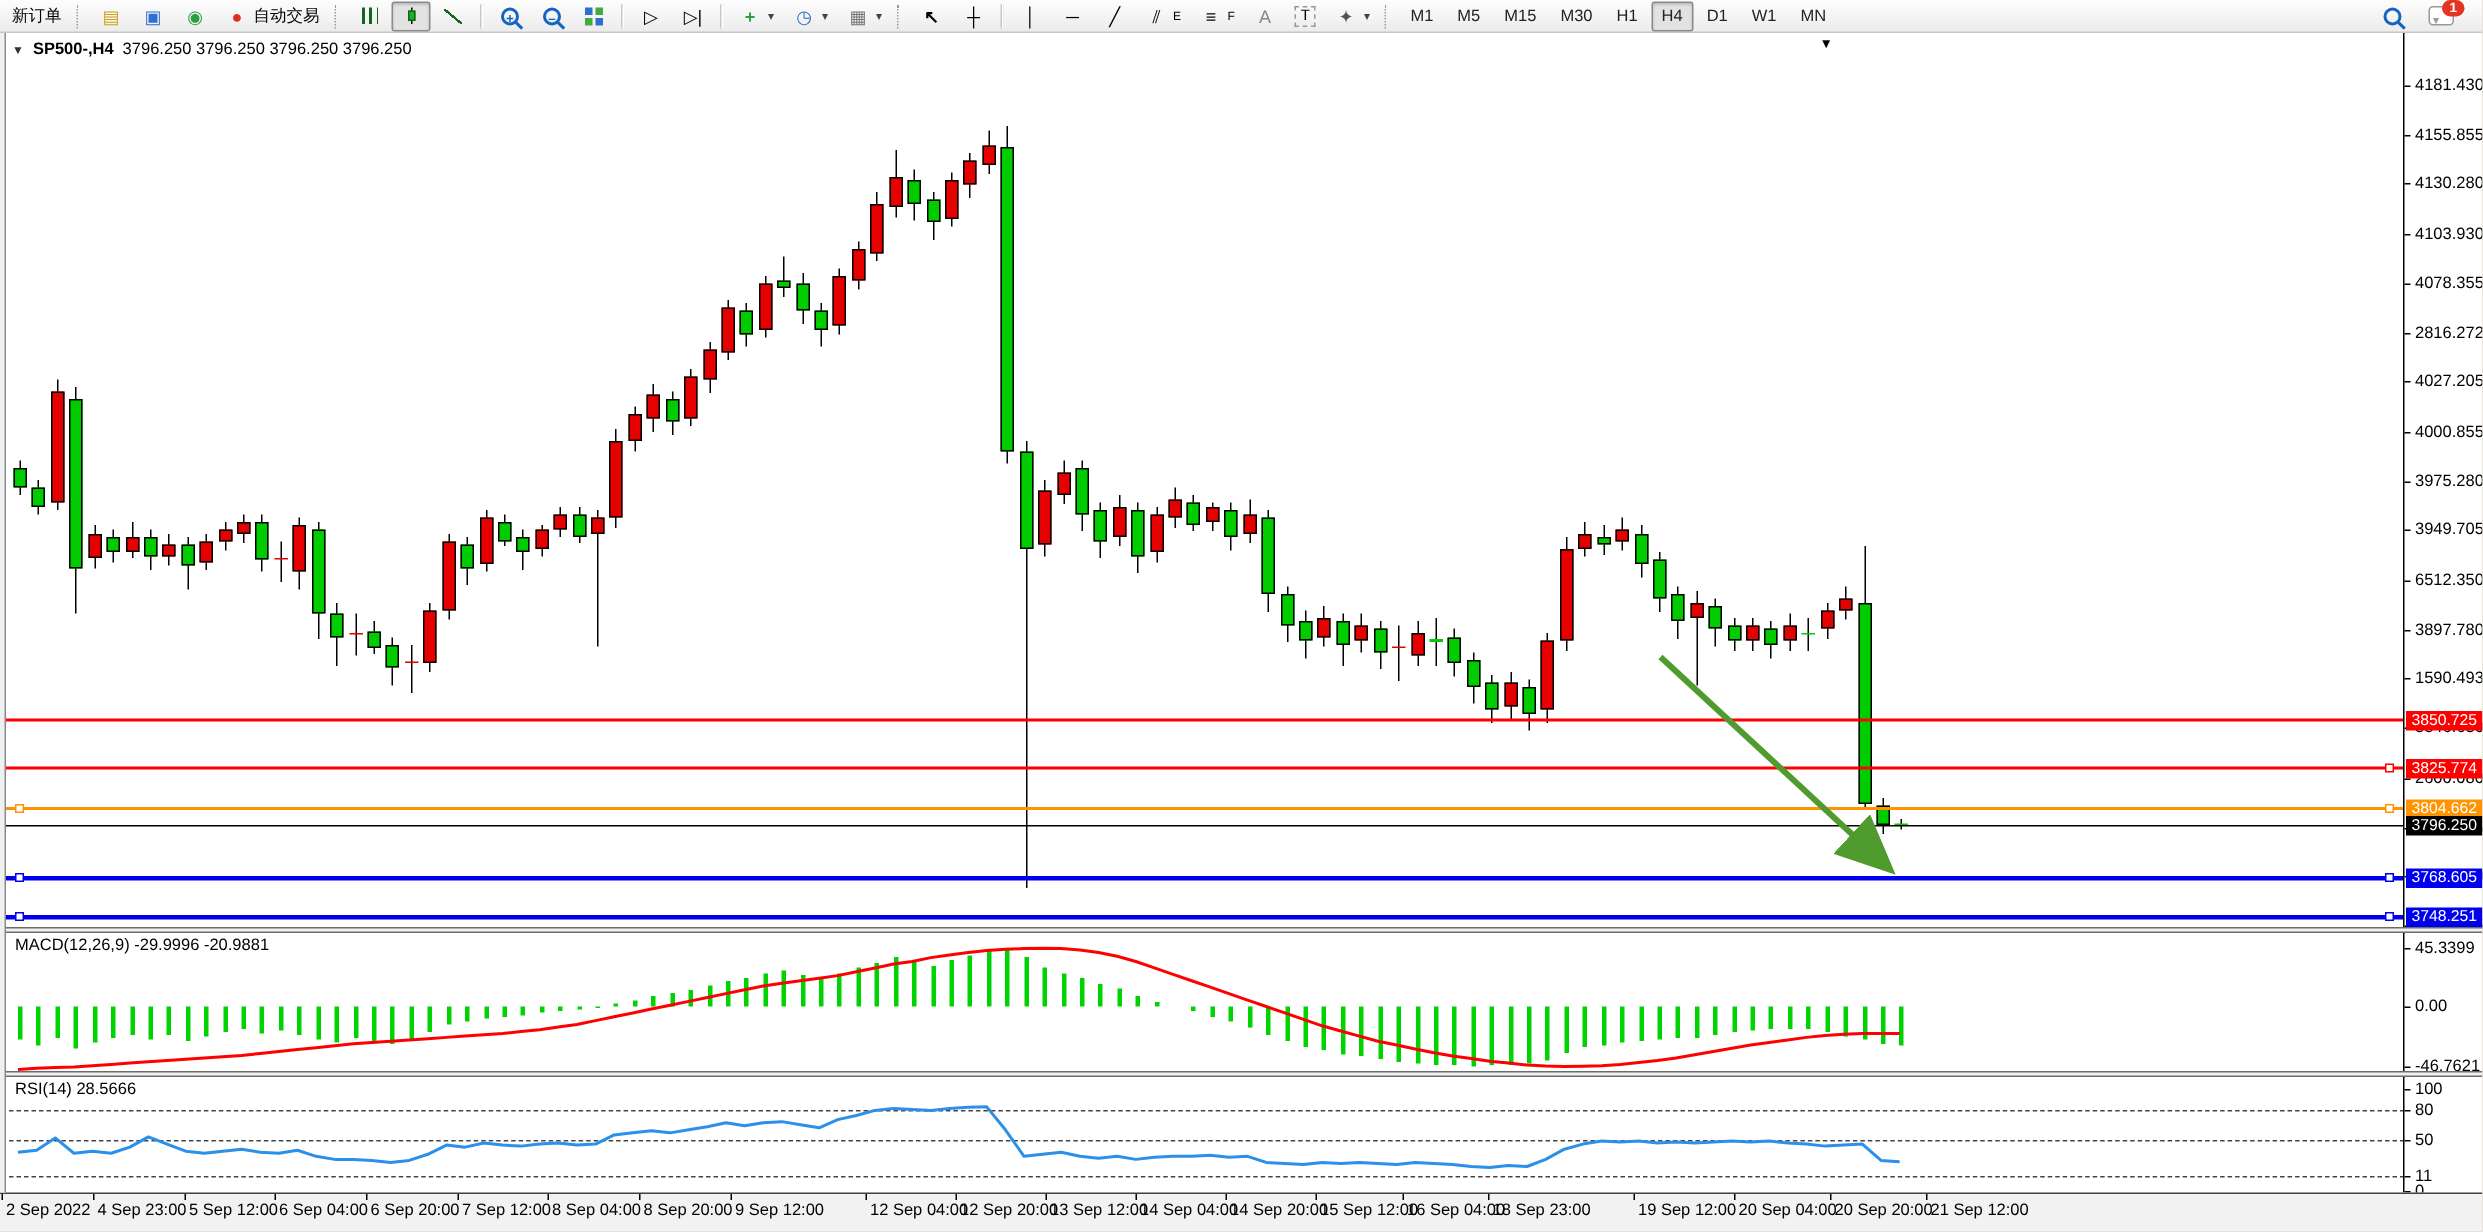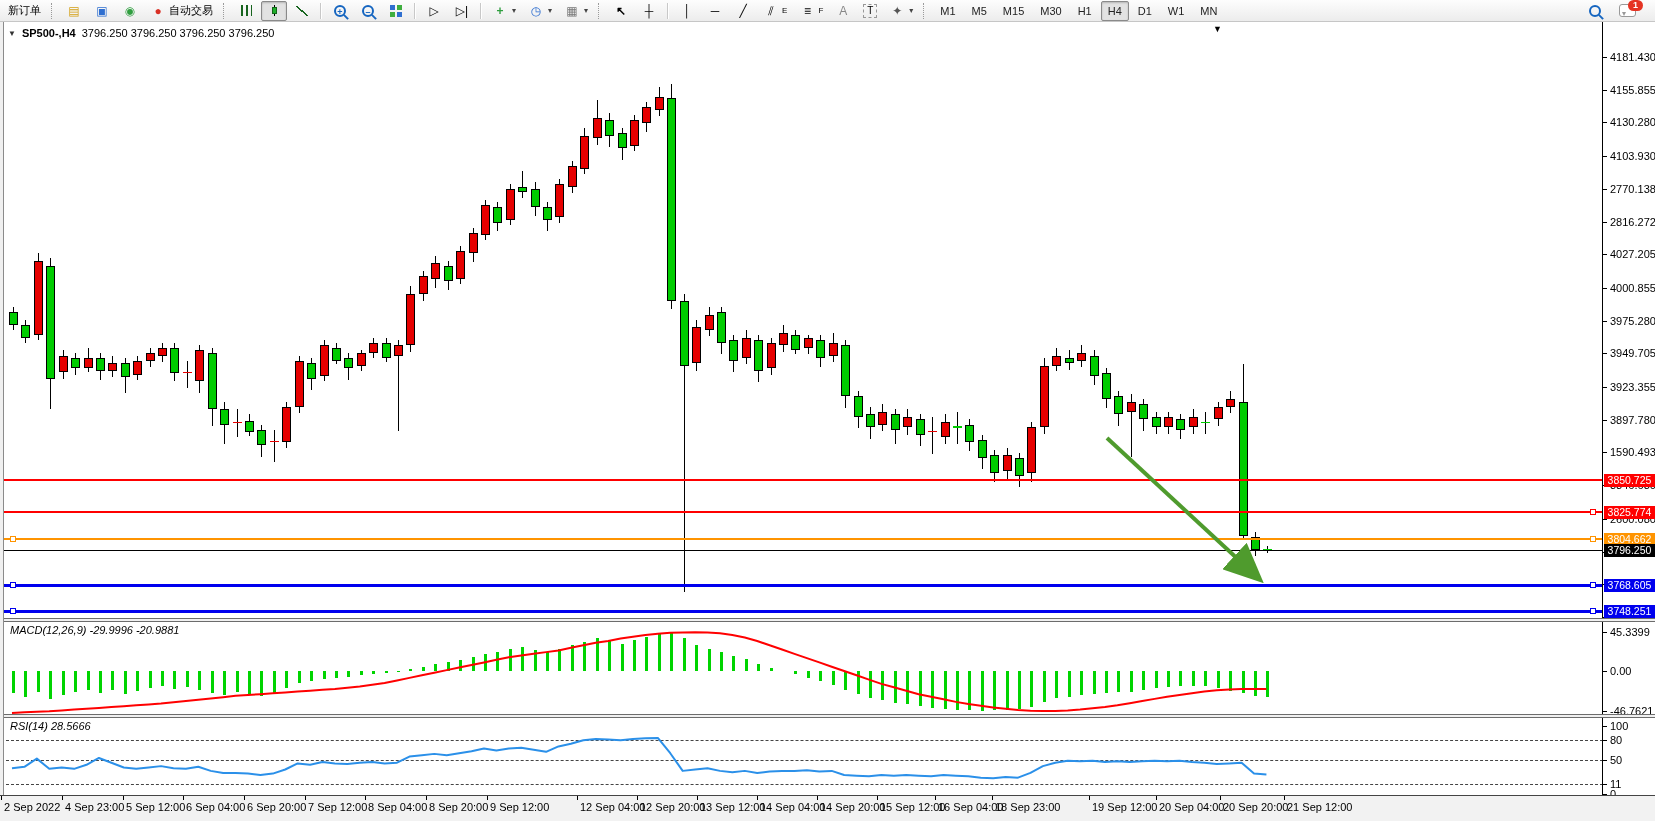--- a/index.html
+++ b/index.html
@@ -41,21 +41,21 @@
   .plabel{position:absolute;left:7px;font-size:11px;color:#000;white-space:nowrap;}
   .pbadge{position:absolute;left:1px;width:51px;height:13px;color:#fff;font-size:10.5px;line-height:13px;text-align:center;z-index:5;}
   #chart-title{position:absolute;left:8px;top:27px;z-index:15;display:flex;gap:6px;align-items:center;}
   #chart-title .tri{font-size:8px;color:#333;}
   .wick{position:absolute;width:1px;background:#000;}
   .body{position:absolute;box-sizing:border-box;}
   .hline{position:absolute;z-index:12;}
   .handle{position:absolute;width:6px;height:6px;background:#fff;box-sizing:border-box;z-index:13;}
   .macd-bar{position:absolute;width:3px;}
   .rsi-level{position:absolute;left:0;width:1602px;height:0;border-top:1px dashed #444;}
-  .ind-label{position:absolute;left:10px;font-size:11px;color:#000;z-index:6;font-style:italic;}
+  .ind-label{position:absolute;left:10px;font-size:11px;color:#000;z-index:6;}
   #time-axis{position:absolute;left:0;top:795px;width:1655px;height:26px;background:#f2f2f2;border-top:1px solid #444;box-sizing:border-box;z-index:25;}
   .ttick{position:absolute;top:0;width:1px;height:4px;background:#000;}
   .tlabel{position:absolute;top:5px;font-size:11px;color:#000;white-space:nowrap;}
   #overlay{position:absolute;left:0;top:0;width:1655px;height:821px;z-index:14;pointer-events:none;}
   #top-marker{position:absolute;z-index:16;font-size:9px;color:#000;}
   #left-edge{position:absolute;left:0;top:22px;width:3px;height:773px;background:#f0f0f0;border-right:1px solid #8b8b8b;z-index:31;}
 </style>
 </head>
 <body>
 
@@ -515,33 +515,33 @@
   <div id="axis-col">
       <div class="ptick" style="top: 35px;"></div>
       <div class="plabel" style="top: 29px;">4181.430</div>
       <div class="ptick" style="top: 67.7088px;"></div>
       <div class="plabel" style="top: 61.7088px;">4155.855</div>
       <div class="ptick" style="top: 100.418px;"></div>
       <div class="plabel" style="top: 94.4176px;">4130.280</div>
       <div class="ptick" style="top: 134.118px;"></div>
       <div class="plabel" style="top: 128.118px;">4103.930</div>
       <div class="ptick" style="top: 166.826px;"></div>
-      <div class="plabel" style="top: 160.826px;">2770.138</div>
+      <div class="plabel" style="top: 160.826px;">4078.355</div>
       <div class="ptick" style="top: 199.535px;"></div>
       <div class="plabel" style="top: 193.535px;">2816.272</div>
       <div class="ptick" style="top: 232.244px;"></div>
       <div class="plabel" style="top: 226.244px;">4027.205</div>
       <div class="ptick" style="top: 265.944px;"></div>
       <div class="plabel" style="top: 259.944px;">4000.855</div>
       <div class="ptick" style="top: 298.653px;"></div>
       <div class="plabel" style="top: 292.653px;">3975.280</div>
       <div class="ptick" style="top: 331.361px;"></div>
       <div class="plabel" style="top: 325.361px;">3949.705</div>
       <div class="ptick" style="top: 365.061px;"></div>
-      <div class="plabel" style="top: 359.061px;">3923.355</div>
+      <div class="plabel" style="top: 359.061px;">6512.350</div>
       <div class="ptick" style="top: 397.77px;"></div>
       <div class="plabel" style="top: 391.77px;">3897.780</div>
       <div class="ptick" style="top: 430.479px;"></div>
       <div class="plabel" style="top: 424.479px;">1590.493</div>
       <div class="ptick" style="top: 463.188px;"></div>
       <div class="plabel" style="top: 457.188px;">3846.630</div>
       <div class="ptick" style="top: 496.888px;"></div>
       <div class="plabel" style="top: 490.888px;">2600.080</div>
       <div class="ptick" style="top: 529.596px;"></div>
       <div class="plabel" style="top: 523.596px;">3794.705</div>

